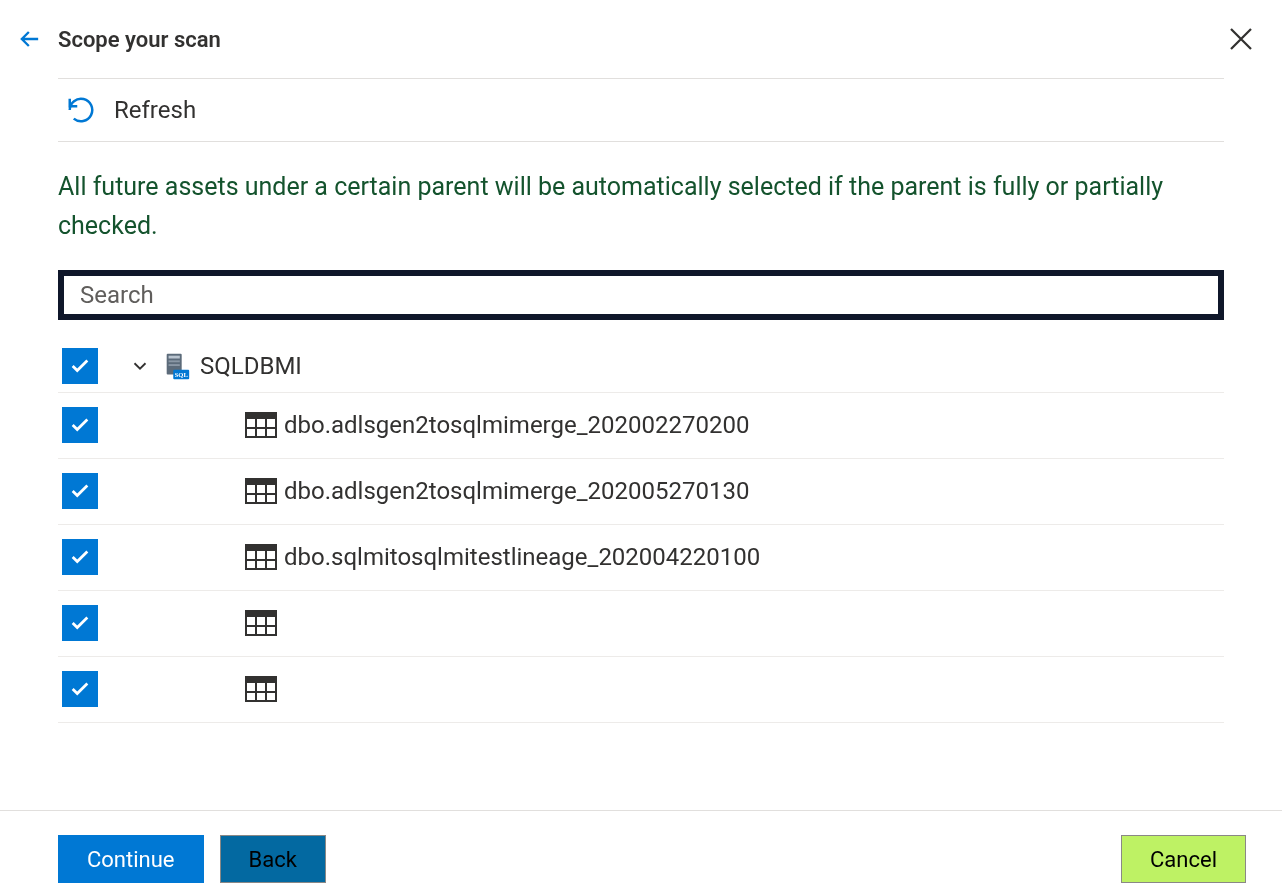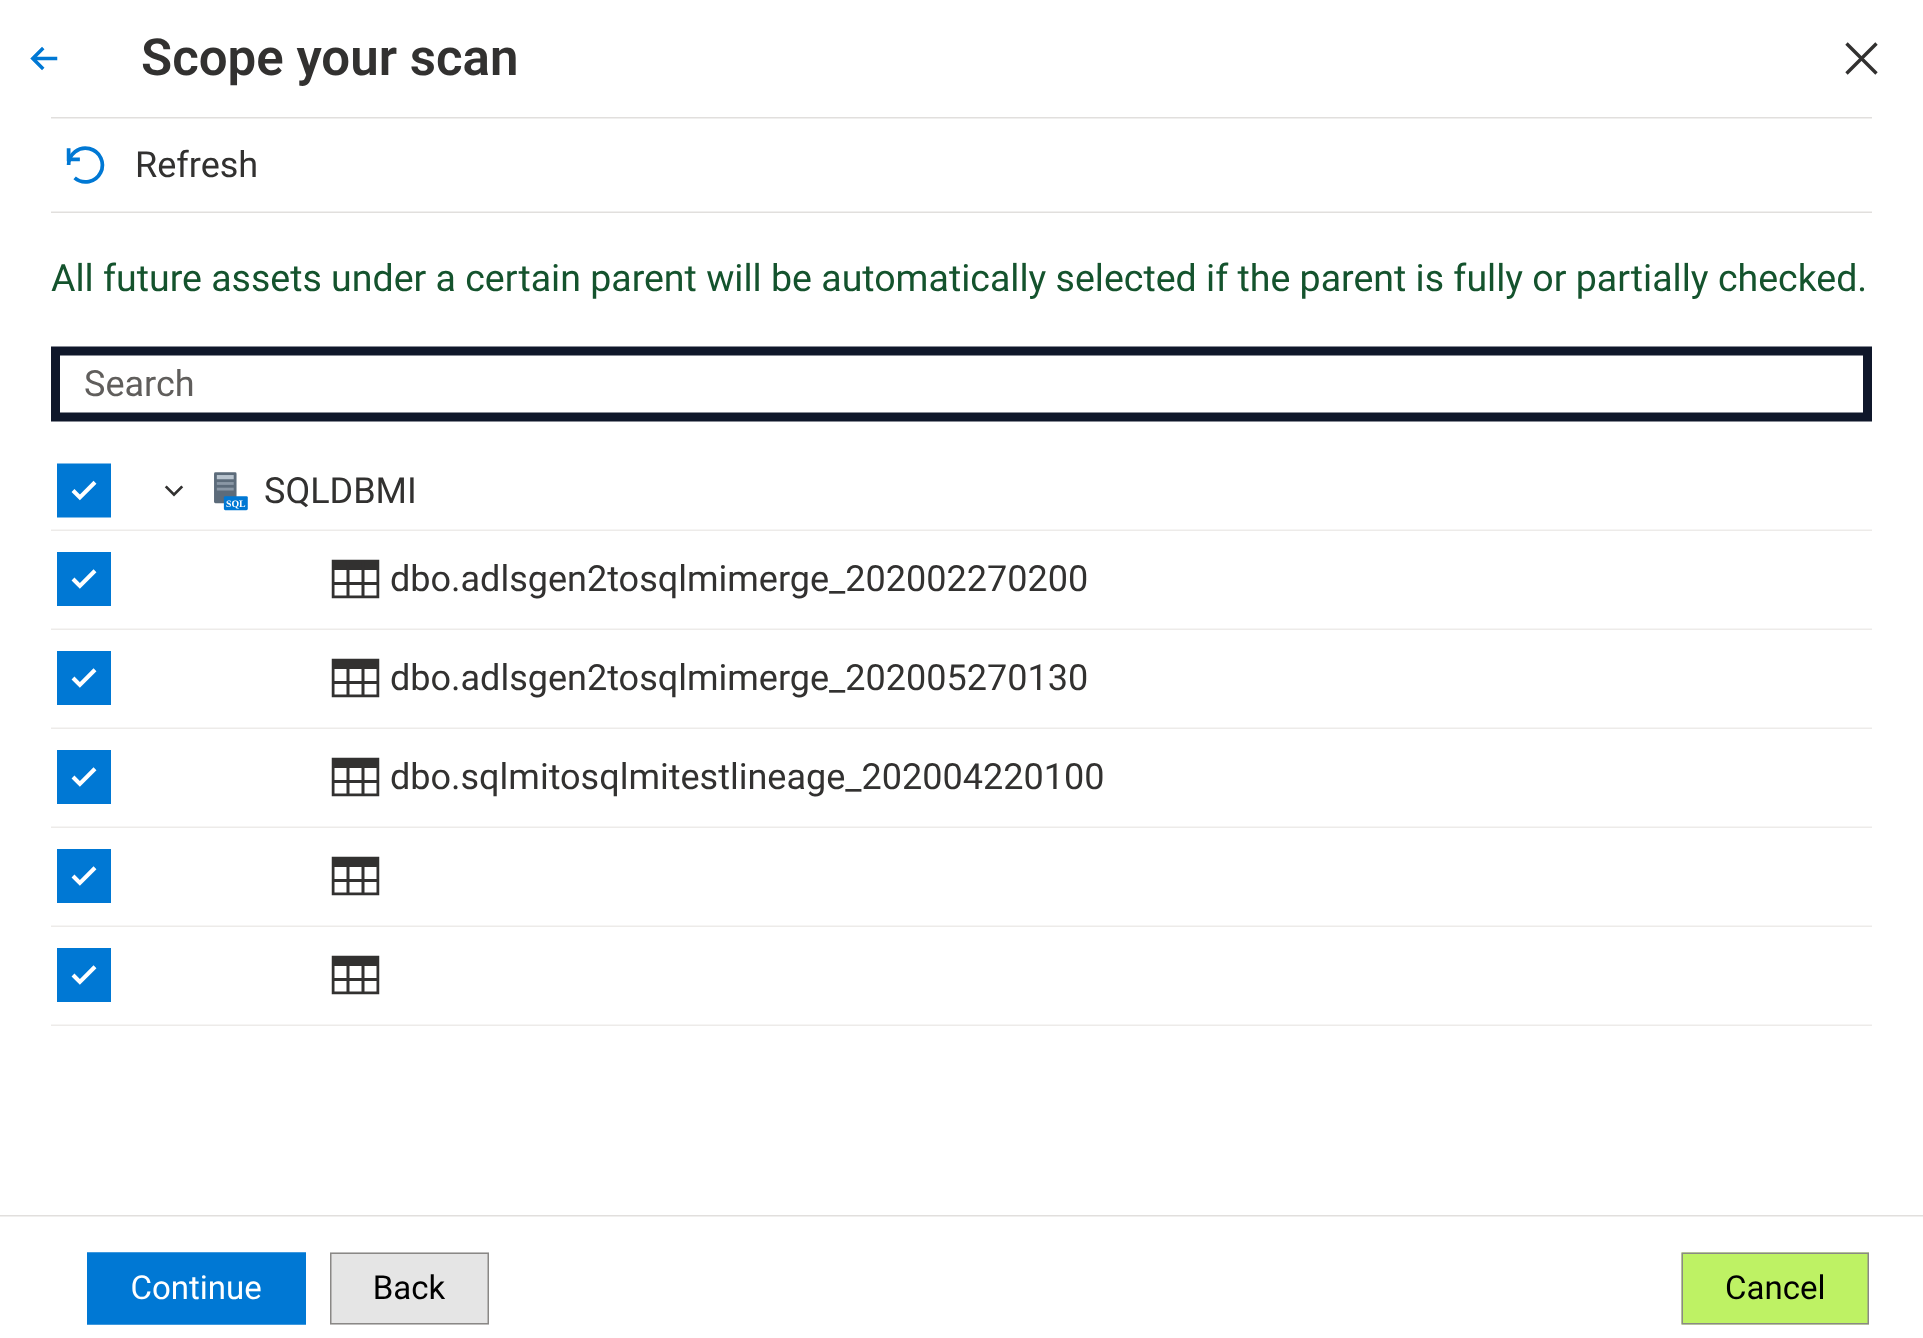--- a/index.html
+++ b/index.html
@@ -19,35 +19,34 @@
     padding: 18px 20px 18px 16px;
   }
   .back-arrow {
     color: #0078d4;
     cursor: pointer;
     margin-right: 14px;
     display: flex;
     align-items: center;
   }
   .page-title {
-    font-size: 34px;
+    font-size: 22px;
     font-weight: 600;
     color: #323130;
     flex: 1;
-    margin-left: 36px;
   }
   .close-btn {
     cursor: pointer;
     padding: 6px;
     display: flex;
     align-items: center;
     color: #323130;
   }
   .content {
-    padding: 0 34px;
+    padding: 0 58px;
   }
   .toolbar {
     border-top: 1px solid #e1dfdd;
     border-bottom: 1px solid #e1dfdd;
     padding: 16px 0;
     display: flex;
     align-items: center;
     margin-bottom: 26px;
   }
   .refresh-btn {
@@ -157,21 +156,21 @@
     align-items: center;
     justify-content: center;
   }
   .btn-primary {
     background: #0078d4;
     border-color: #0078d4;
     color: #fff;
     margin-right: 16px;
   }
   .btn-back {
-    background: #e5e5e5;
+    background: #0369a1;
   }
   .btn-cancel {
     margin-left: auto;
   }
 </style>
 </head>
 <body>
 
 <div class="header">
   <span class="back-arrow">

